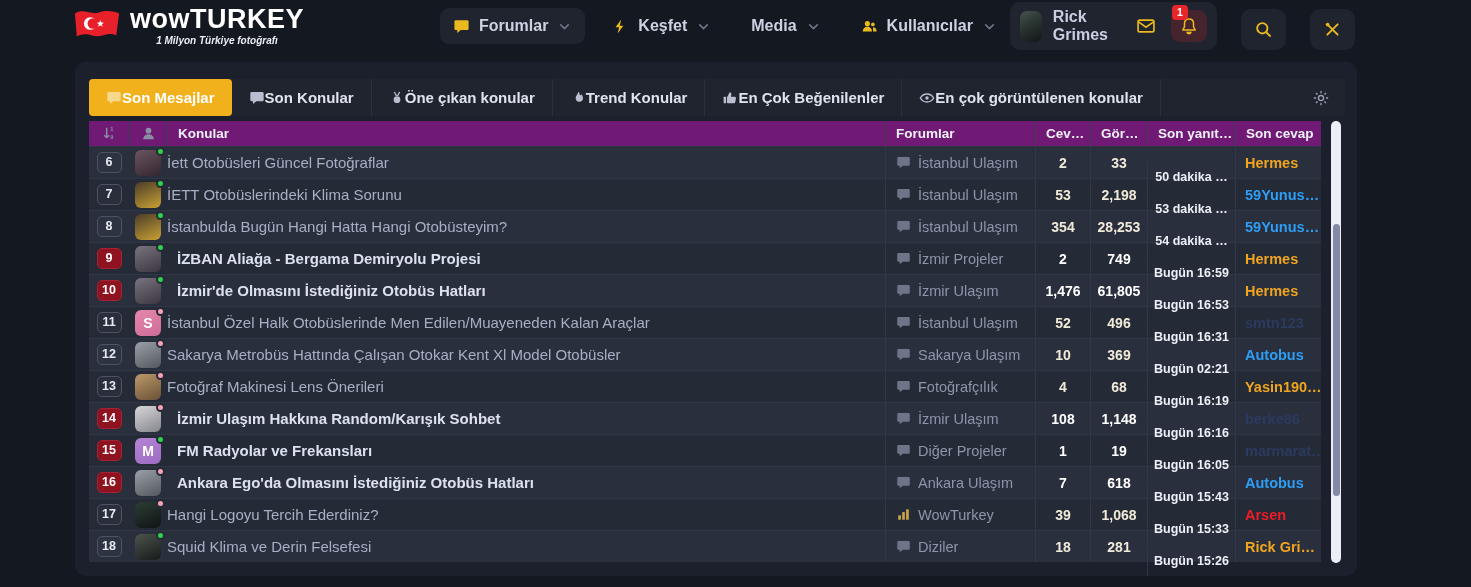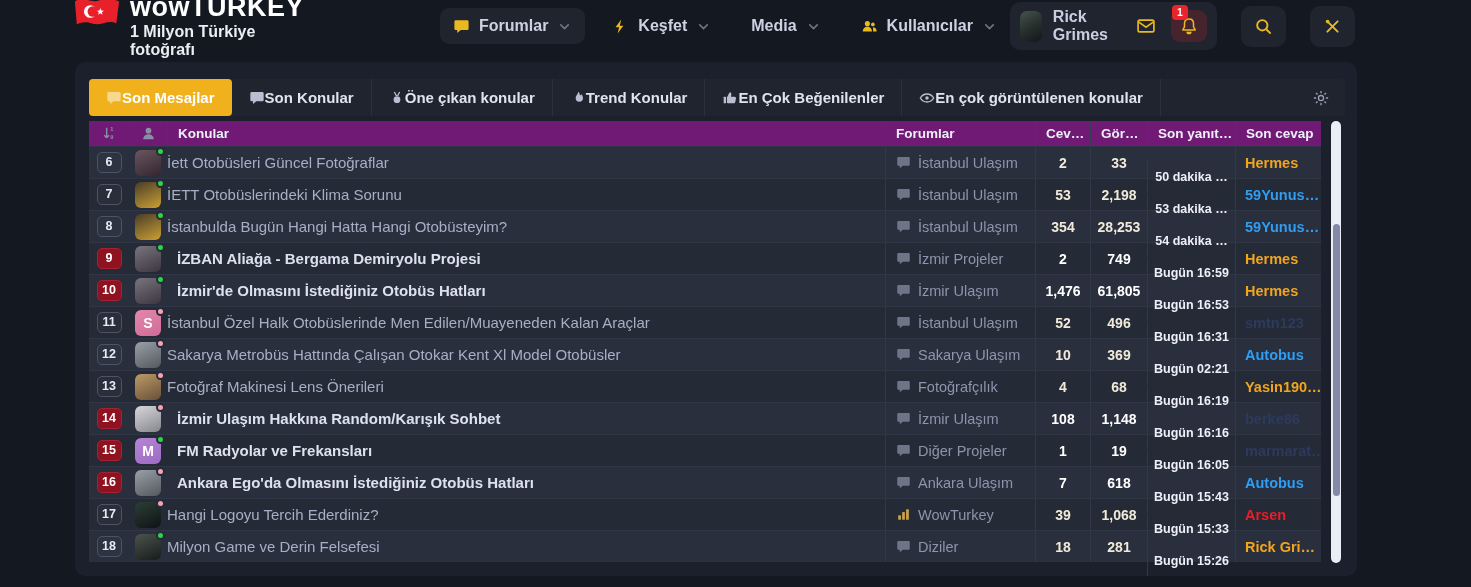--- a/index.html
+++ b/index.html
@@ -5,30 +5,30 @@
   * { box-sizing: border-box; margin: 0; padding: 0; }
   html,body { width:1471px; height:587px; background:#141821; overflow:hidden;
     font-family:"Liberation Sans", sans-serif; }
 
   
   .navbar { display:flex; align-items:center; height:52px; padding:0 116px 0 72px; }
   .logo { display:flex; align-items:flex-start; gap:8px; cursor:pointer; }
   .logo-flag svg { width:50px; height:38px; }
   .logo-main { display:flex; flex-direction:column; align-items:center; }
   .logo-title { color:#fff; font-weight:800; font-size:27px; letter-spacing:.5px; line-height:1.05; }
-  .logo-tag { color:#eceef4; font-size:16px; font-weight:600; margin-top:2px; }
+  .logo-tag { color:#eceef4; font-size:10px; font-weight:600; margin-top:2px;font-style:italic; }
   .nav-group { display:flex; align-items:center; gap:14px; margin-left:136px; }
   .nav-item { display:flex; align-items:center; gap:9px; color:#ccd2e2; font-size:16px;
     font-weight:600; padding:9px 13px; border-radius:9px; cursor:pointer; white-space:nowrap; }
   .nav-item.boxed { background:#20242f; }
   .nav-item .nicon { width:17px; height:17px; color:#e9b91e; display:flex; }
   .nav-item .nicon svg { width:17px; height:17px; }
   .chev { width:15px; height:15px; color:#6c7386; display:flex; }
   .chev svg { width:15px; height:15px; }
-  .nav-right { margin-left:auto; display:flex; gap:24px; align-items:center; }
+  .nav-right { margin-left:auto; display:flex; gap:24px; align-items:flex-end; }
   .user-box { display:flex; align-items:center; gap:11px; background:#20242f; border-radius:10px;
     padding:6px 10px; cursor:pointer; }
   .avatar-sm { width:31px; height:31px; border-radius:7px;
     background:linear-gradient(150deg,#46544e 0%,#2a3430 45%,#12161a 100%); }
   .user-name { color:#c9cee2; font-size:16px; font-weight:600; margin-right:6px; }
   .mail-btn { width:20px; height:20px; color:#e9b91e; display:flex; cursor:pointer; margin-right:4px;}
   .mail-btn svg { width:20px; height:20px; }
   .bell-wrap { position:relative; background:#46242d; border-radius:9px; padding:7px 9px;
     display:flex; cursor:pointer; }
   .bell-wrap .bicon { width:18px; height:18px; color:#e9b91e; display:flex; }
@@ -567,21 +567,21 @@
           <div class="cell cell-user sep" style="color: rgb(238, 28, 36);">Arsen</div>
         </div>
         <div class="row grid-cols bg-a">
           <div class="cell cell-num">
             <span class="numbox">18</span>
           </div>
           <div class="cell cell-avatar">
             <span class="av" style="background: linear-gradient(155deg, rgb(76, 84, 76) 0%, rgb(23, 27, 27) 100%);"></span>
             <span class="dot green"></span>
           </div>
-          <div class="cell cell-title">Milyon Game ve Derin Felsefesi</div>
+          <div class="cell cell-title">Squid Klima ve Derin Felsefesi</div>
           <div class="cell cell-forum sep">
             <span class="ficon">
               <svg viewBox="0 0 24 24" fill="currentColor">
                 <path d="M4 3h16c1.1 0 2 .9 2 2v10c0 1.1-.9 2-2 2h-9l-5 4v-4H4c-1.1 0-2-.9-2-2V5c0-1.1.9-2 2-2z"></path>
               </svg>
             </span>
             <span>Diziler</span>
           </div>
           <div class="cell cell-mid sep">18</div>
           <div class="cell cell-mid sep">281</div>

